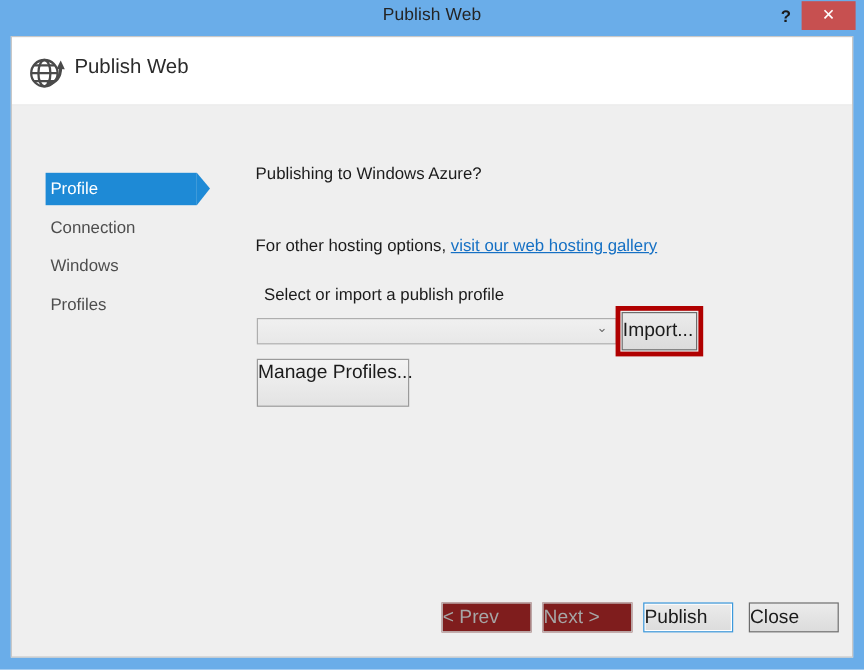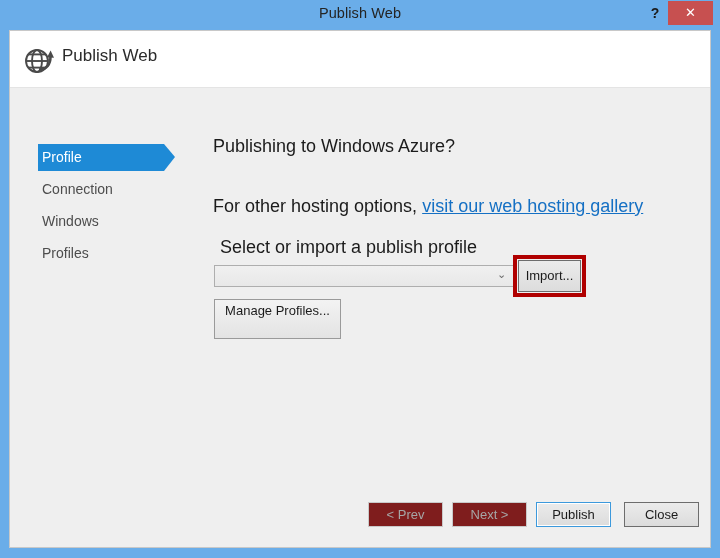--- a/index.html
+++ b/index.html
@@ -130,21 +130,21 @@
 
   
   .content {
     position: absolute;
     left: 190px; top: 57px;
     width: 510px;
     height: 461px;
   }
   .ctext {
     position: absolute;
-    font-size: 18px;
+    font-size: 14px;
     color: #1b1b1b;
     white-space: nowrap;
   }
   .clink {
     color: #1570c4;
     text-decoration: underline;
     cursor: pointer;
   }
 
   .combo {
@@ -162,23 +162,22 @@
     right: 7px; top: 4px;
     width: 9px; height: 9px;
     color: #6a6a6a;
     font-size: 11px;
     line-height: 9px;
   }
 
   .btn {
     background: linear-gradient(#f3f3f3, #e3e3e3);
     border: 1px solid #9a9a9a;
-    font-size: 13px;
+    font-size: 16px;
     color: #1b1b1b;
-    text-align: center;
     box-sizing: border-box;
     cursor: default;
     white-space: nowrap;
   }
   .btn.disabled {
     color: #a6a6a6;
     border-color: #c9c9c9;
     background: #7f1d1d;
   }
   .btn.default-focus {

